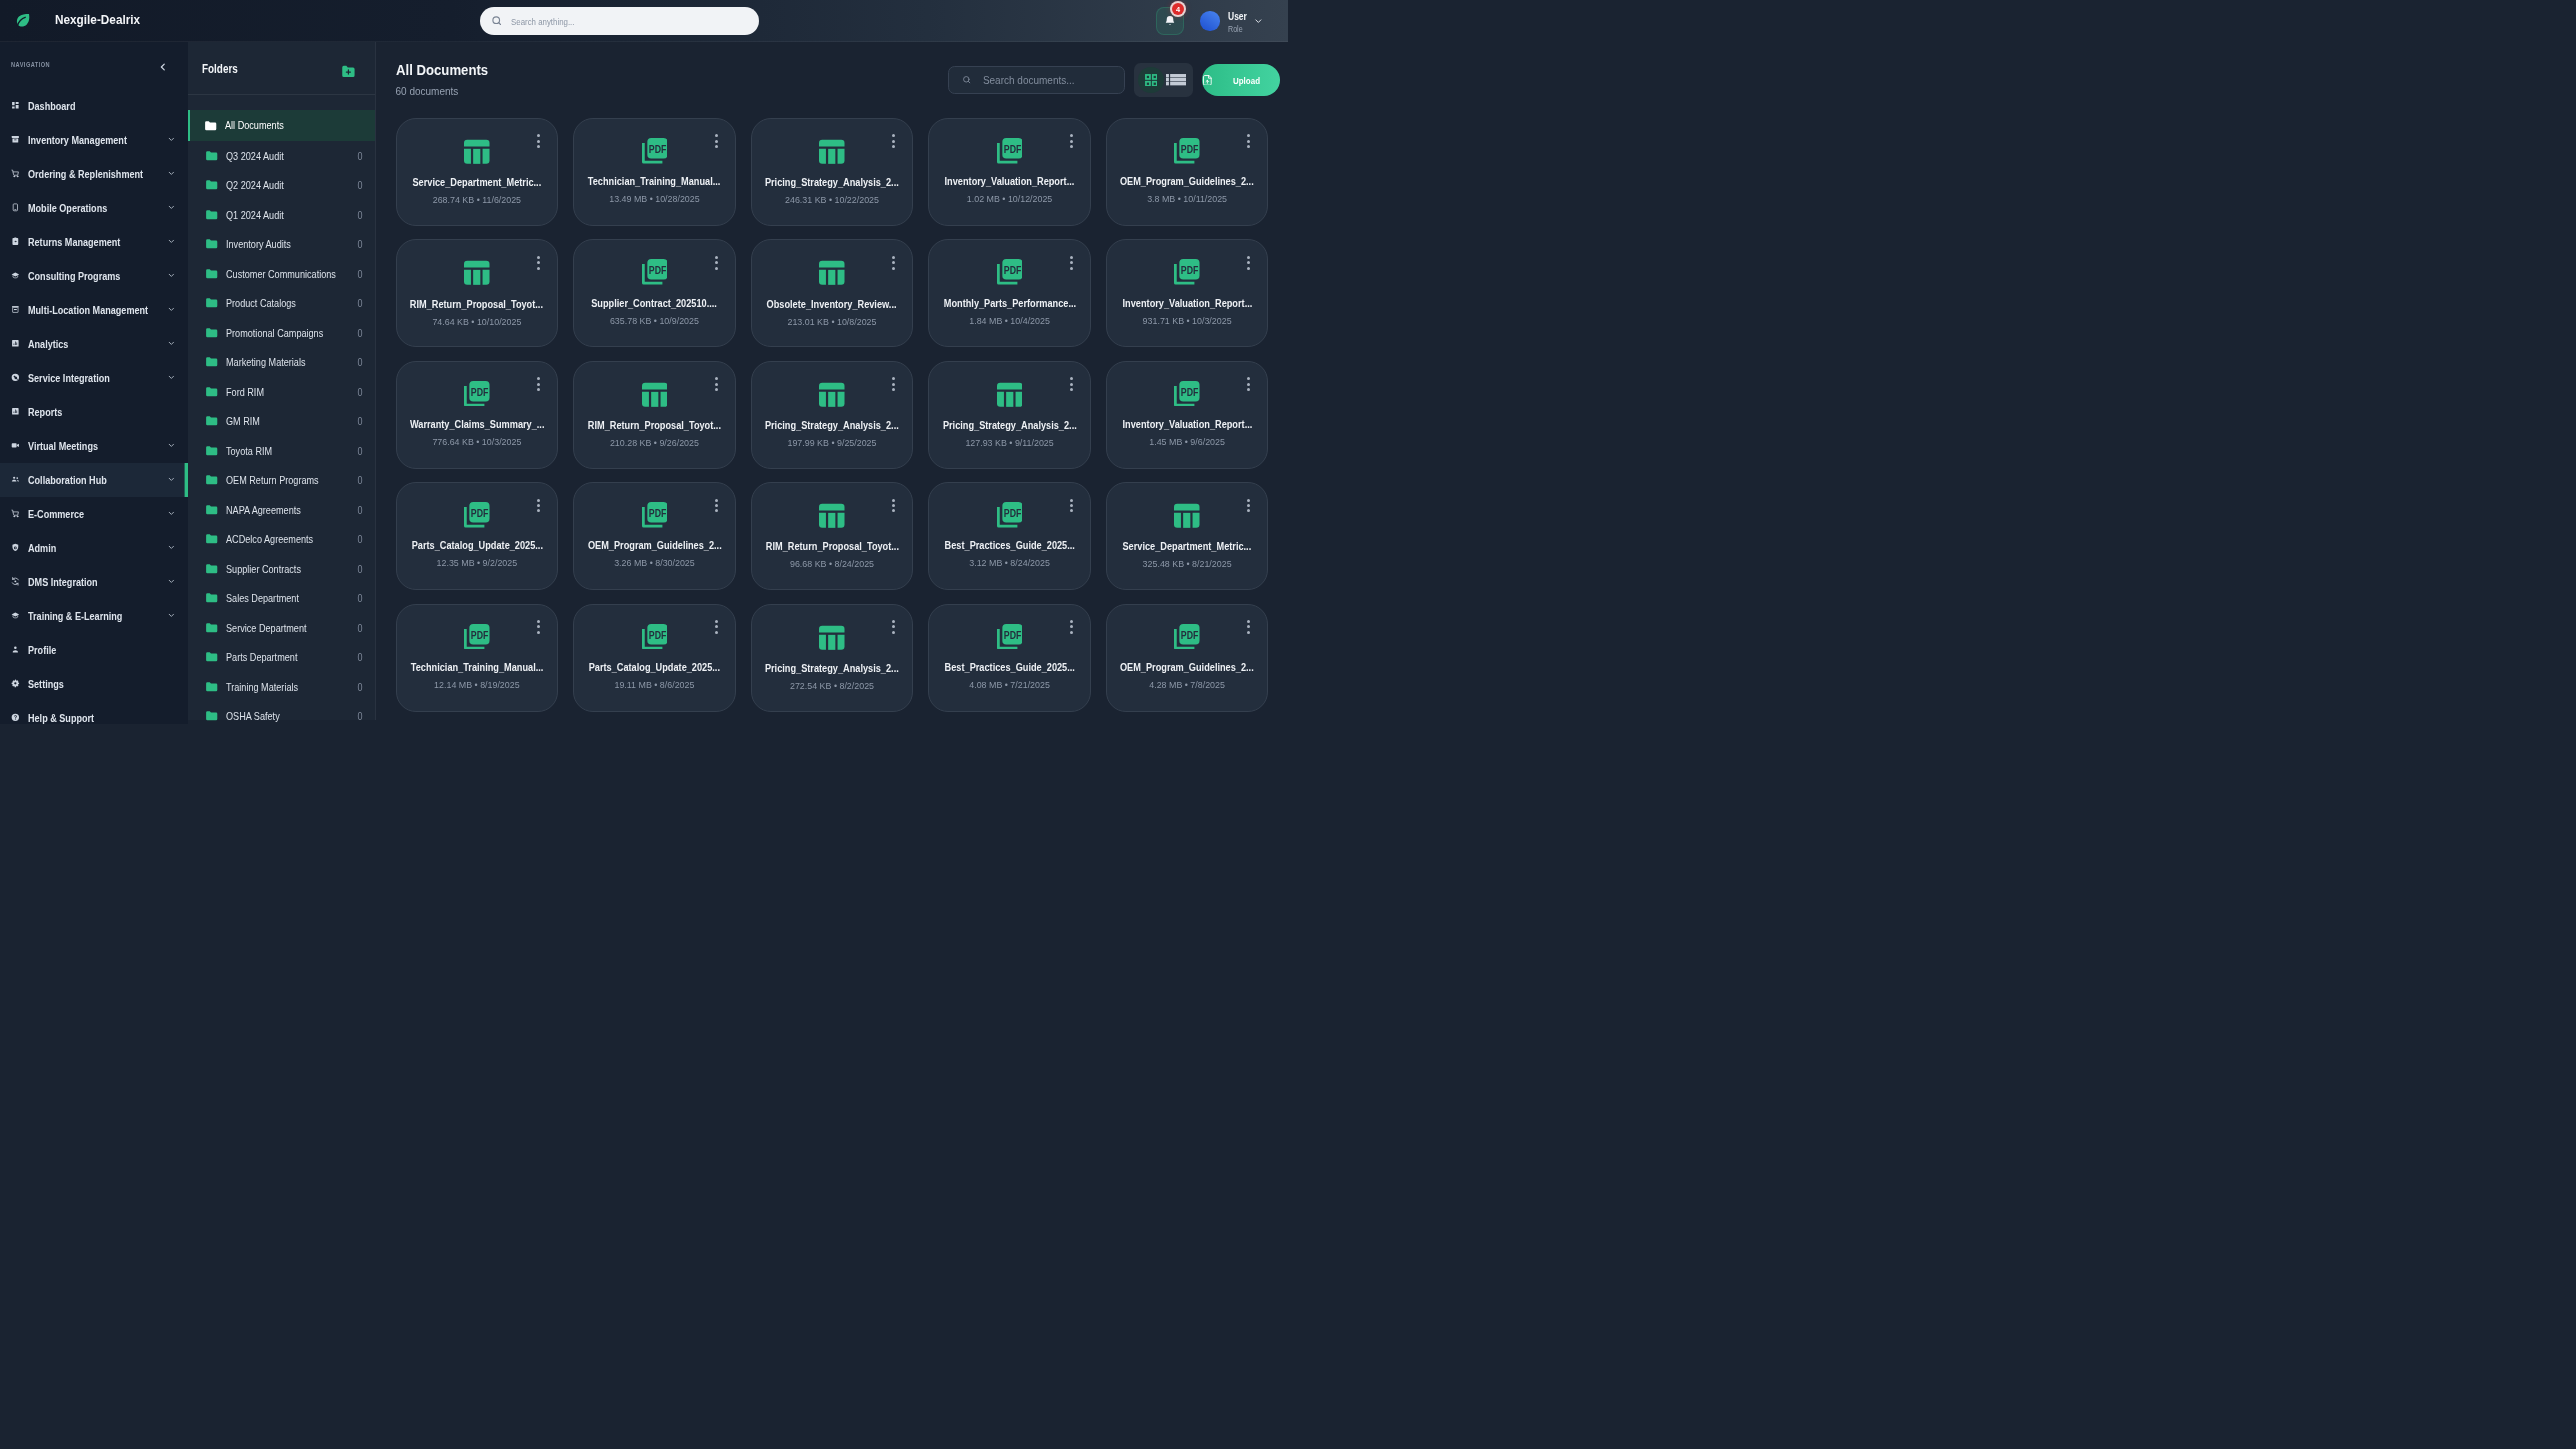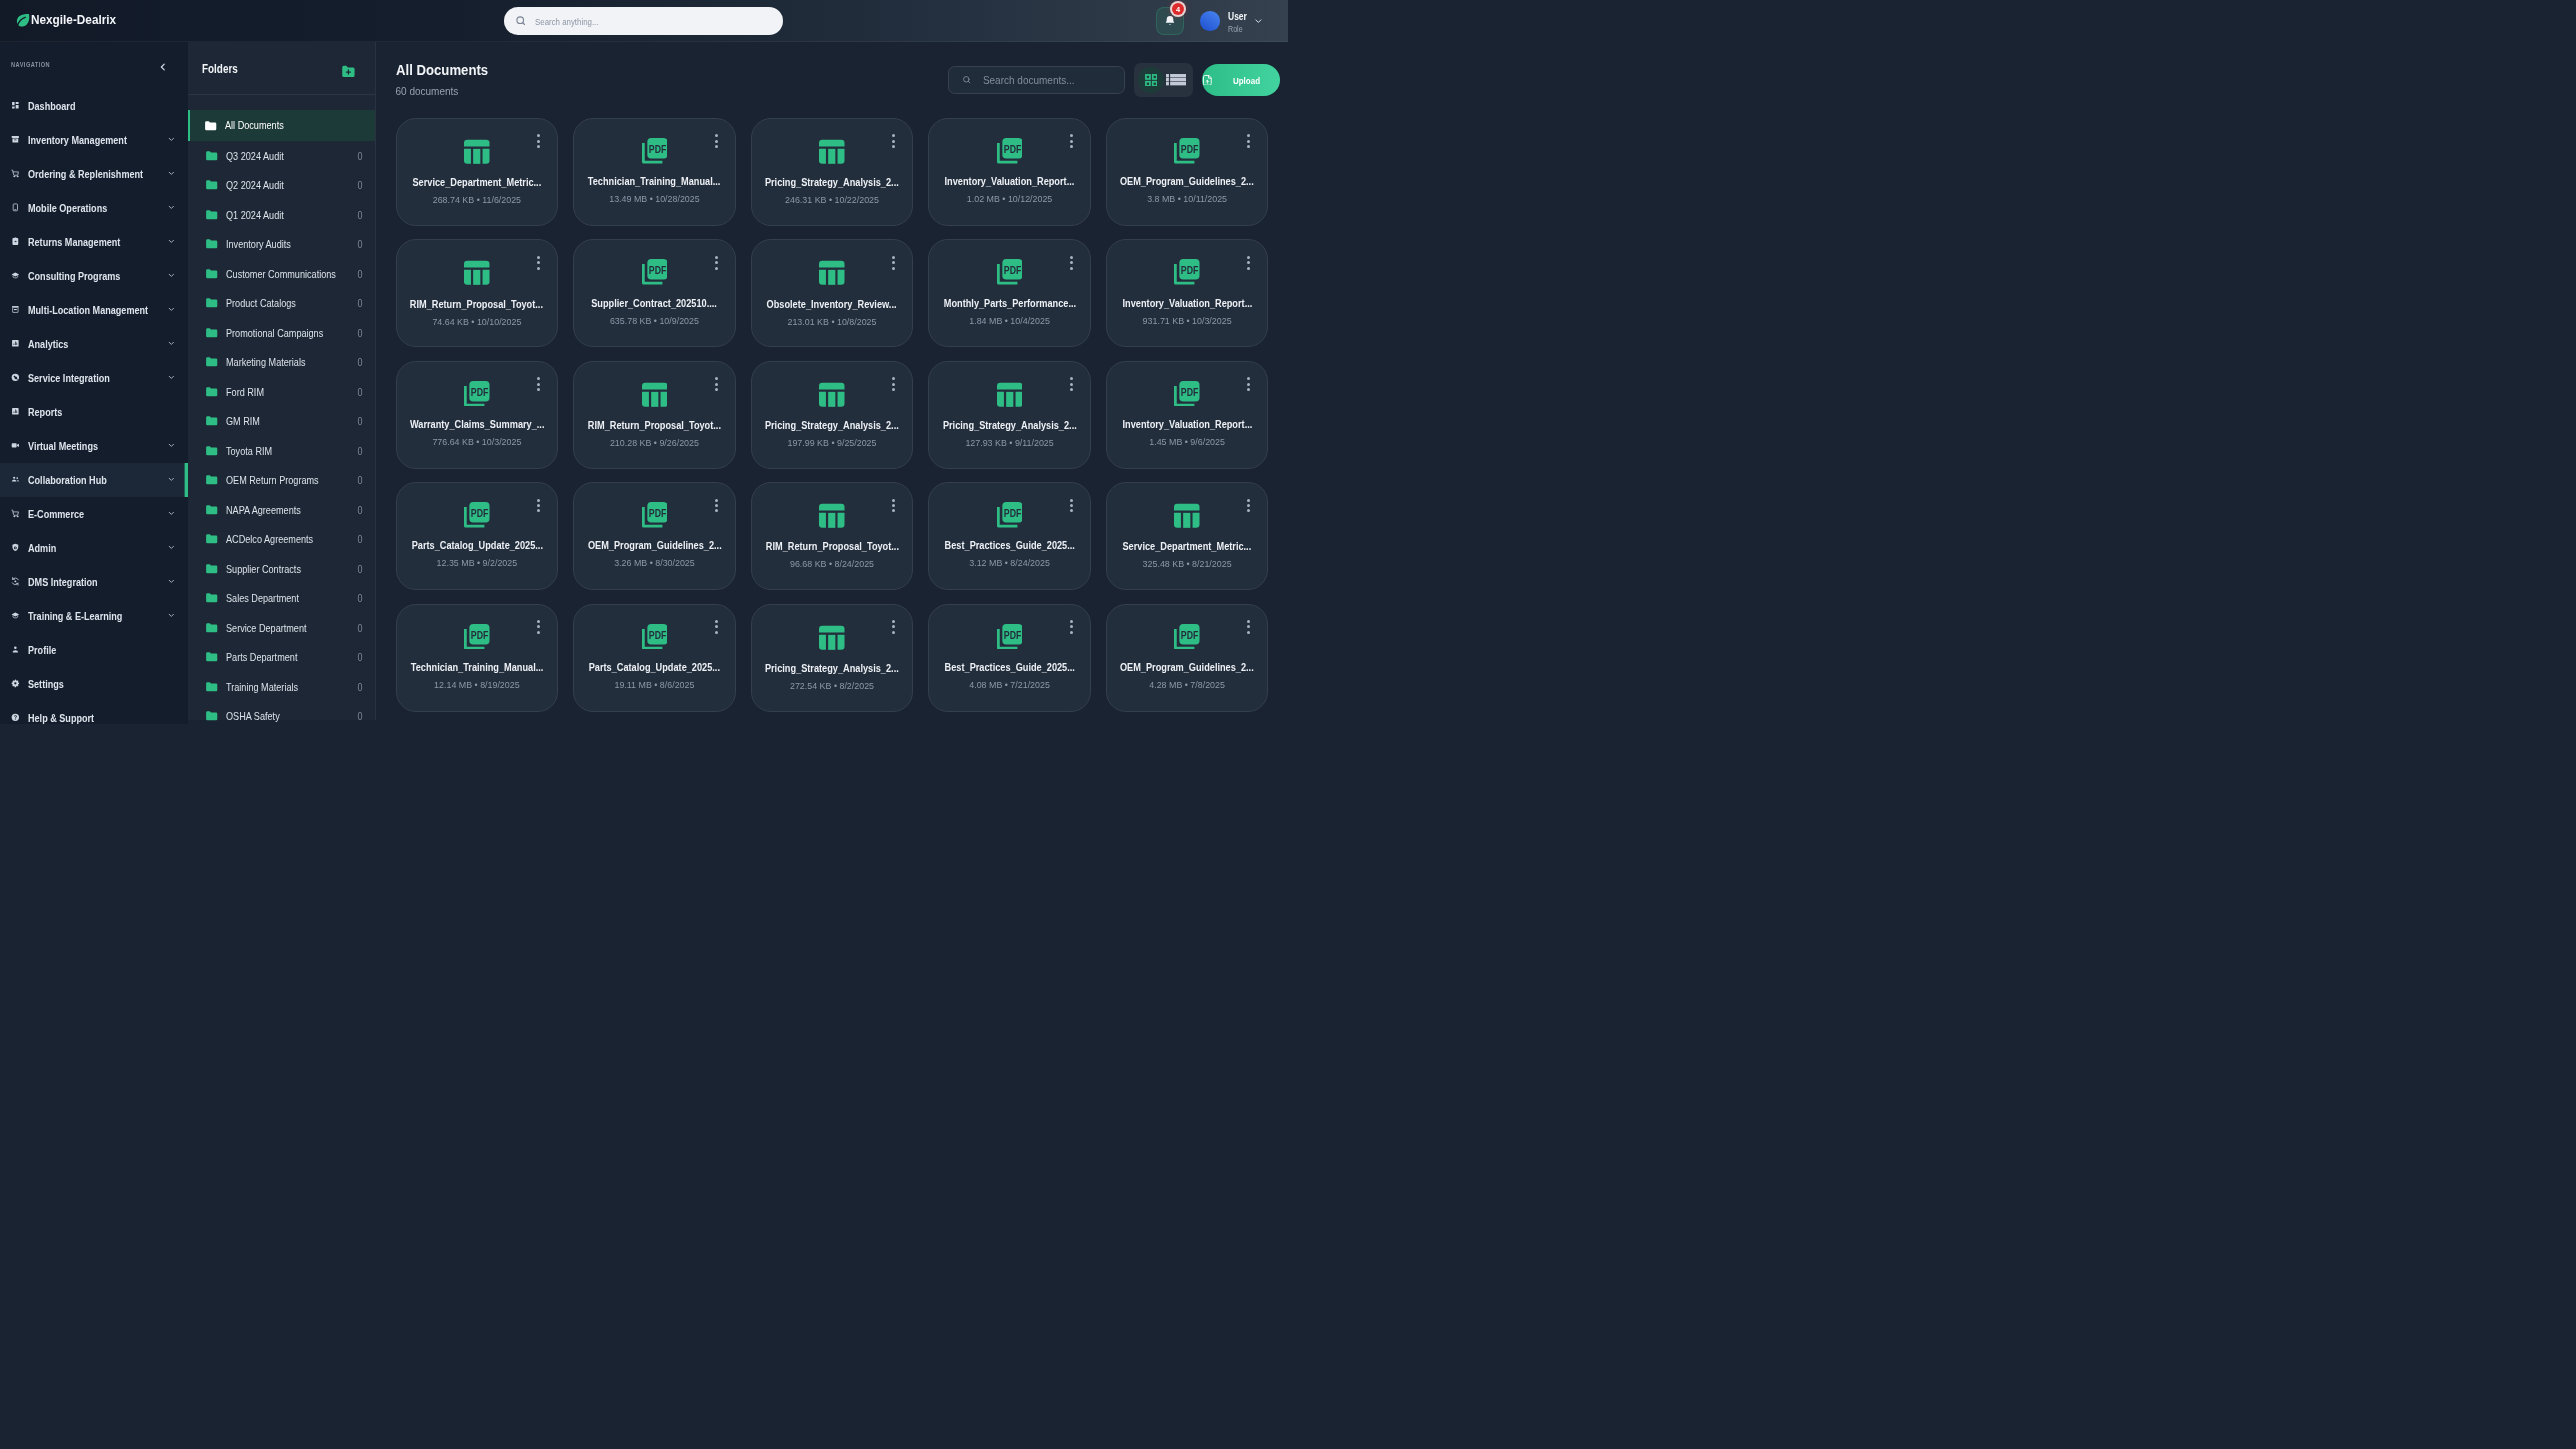--- a/index.html
+++ b/index.html
@@ -2,23 +2,23 @@
 <html style="font-size:10.7px"><head>
 <meta charset="utf-8">
 <style>
   * { margin:0; padding:0; box-sizing:border-box; }
   html,body { width:1288px; height:725px; overflow:hidden; background:#1a2331;
     font-family:"Liberation Sans", sans-serif; }
   
   .hdr { position:fixed; top:0; left:0; width:1288px; height:42px; z-index:10;
     background:linear-gradient(90deg,#121a28 0%,#151e2d 35%,#232f3e 72%,#35414f 100%);
     border-bottom:0.7px solid rgba(255,255,255,0.05); }
-  .logo { position:absolute; left:16px; top:12px; display:flex; align-items:center; gap:1px; }
+  .logo { position:absolute; left:16px; top:12px; display:flex; align-items:center; gap:25px; }
   .logo-txt { color:#f4f6f9; font-size:13.4px; font-weight:bold; display:inline-block; transform:scaleX(.88); transform-origin:0 50%; }
-  .hsearch { position:absolute; left:504px; top:7.4px; width:279px; height:27.5px;
+  .hsearch { position:absolute; left:480px; top:7.4px; width:279px; height:27.5px;
     background:#f1f3f6; border-radius:14px; display:flex; align-items:center; padding-left:11.4px; }
   .hsearch .ph { color:#8d97a6; font-size:9.4px; margin-left:8.7px; display:inline-block; transform:scaleX(.84); transform-origin:0 50%; }
   .bellbtn { position:absolute; left:1156px; top:6.7px; width:28px; height:28px; border-radius:8px;
     background:rgba(46,189,133,0.13); border:0.7px solid rgba(46,189,133,0.24);
     display:flex; align-items:center; justify-content:center; }
   .badge { position:absolute; left:1172px; top:3.4px; width:12px; height:12px; border-radius:50%;
     background:#dd2b2b; color:#fff; font-size:7.4px; font-weight:bold;
     display:flex; align-items:center; justify-content:center;
     box-shadow:0 0 0 2px rgba(246,222,222,0.92), 0 0 6px 1.3px rgba(221,43,43,0.38); }
   .avatar { position:absolute; left:1200px; top:11.4px; width:19.5px; height:19.5px; border-radius:50%;

